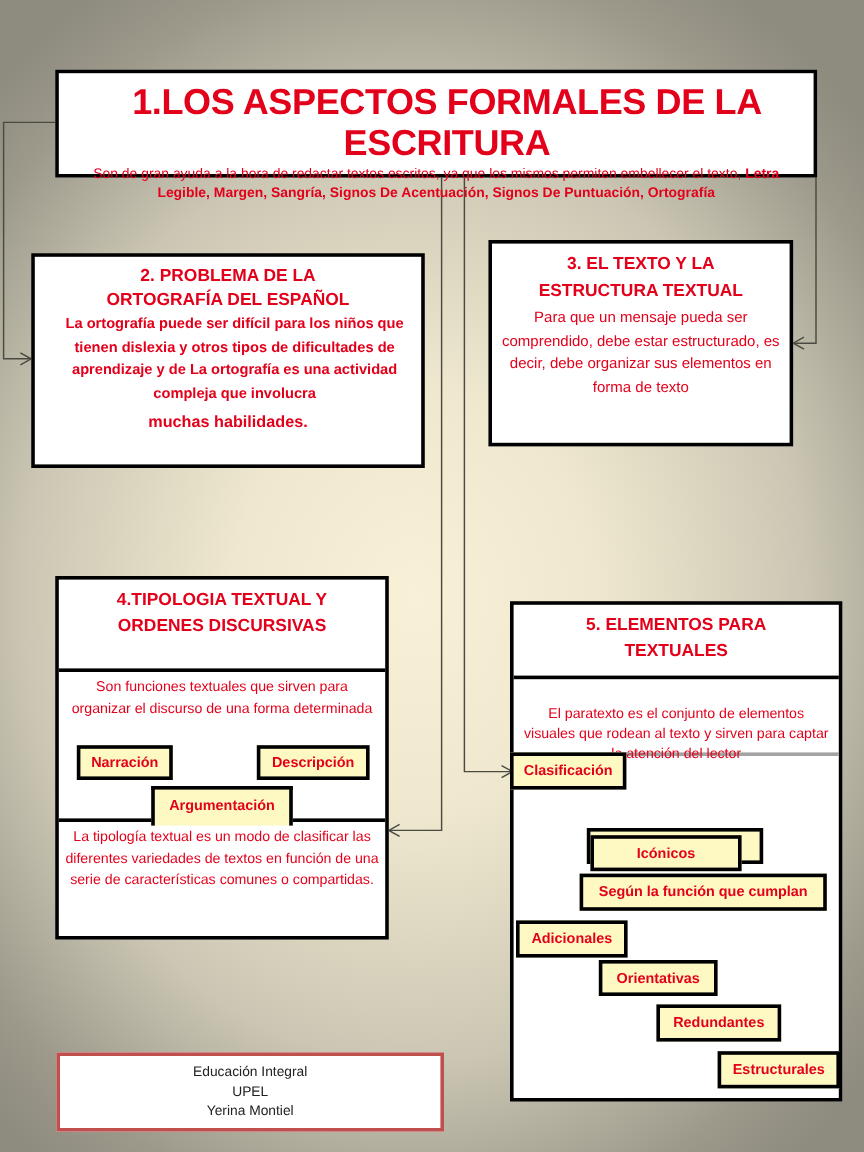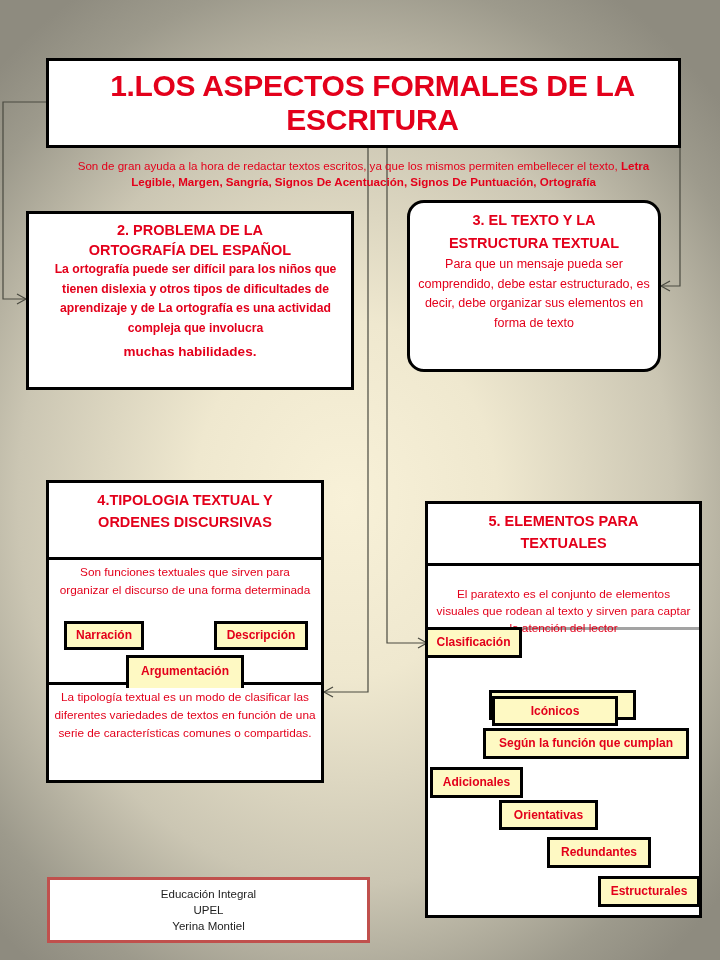--- a/index.html
+++ b/index.html
@@ -14,30 +14,30 @@
       background: #ffffff;
       border: 3px solid #000;
       text-align: center;
       color: #e3001b;
     }
     .bold { font-weight: bold; }
 
     
     #box1 { left: 46px; top: 58px; width: 635px; height: 90px; padding-top: 8px; }
     #box1 .title { font-size: 30px; font-weight: bold; letter-spacing: -0.3px; line-height: 34px; margin-left: 18px; }
-    #box1 .body { font-size: 11.6px; line-height: 16px; padding: 0 10px; margin-top: 21px; }
+    #box1 .body { font-size: 11.6px; line-height: 16px; padding: 0 10px; }
 
     
     #box2 { left: 26px; top: 211px; width: 328px; height: 179px; padding-top: 6px; }
     #box2 .title { font-size: 14.5px; font-weight: bold; line-height: 20px; }
     #box2 .body { font-size: 12.2px; font-weight: bold; line-height: 19.5px; padding: 0 6px; margin-left: 11px; }
     #box2 .tail { font-size: 13.5px; font-weight: bold; line-height: 28px; }
 
     
-    #box3 { left: 407px; top: 200px; width: 254px; height: 172px; padding-top: 6px; border-radius: 17px; }
+    #box3 { left: 407px; top: 200px; width: 254px; height: 172px; padding-top: 6px; }
     #box3 .title { font-size: 14.5px; font-weight: bold; line-height: 23px; }
     #box3 .body { font-size: 12.5px; line-height: 19.5px; padding: 0 6px; }
 
     
     #box4 { left: 46px; top: 480px; width: 278px; height: 303px; }
     #box4 .head { height: 77px; border-bottom: 3px solid #000; padding-top: 6px; font-size: 14.5px; font-weight: bold; line-height: 22px; }
     #box4 .mid { position: relative; height: 125px; border-bottom: 3px solid #000; padding-top: 4px; font-size: 11.8px; line-height: 17.5px; }
     #box4 .foot { padding-top: 3px; font-size: 11.8px; line-height: 18px; padding-left: 4px; padding-right: 4px; }
 
     .chip {

